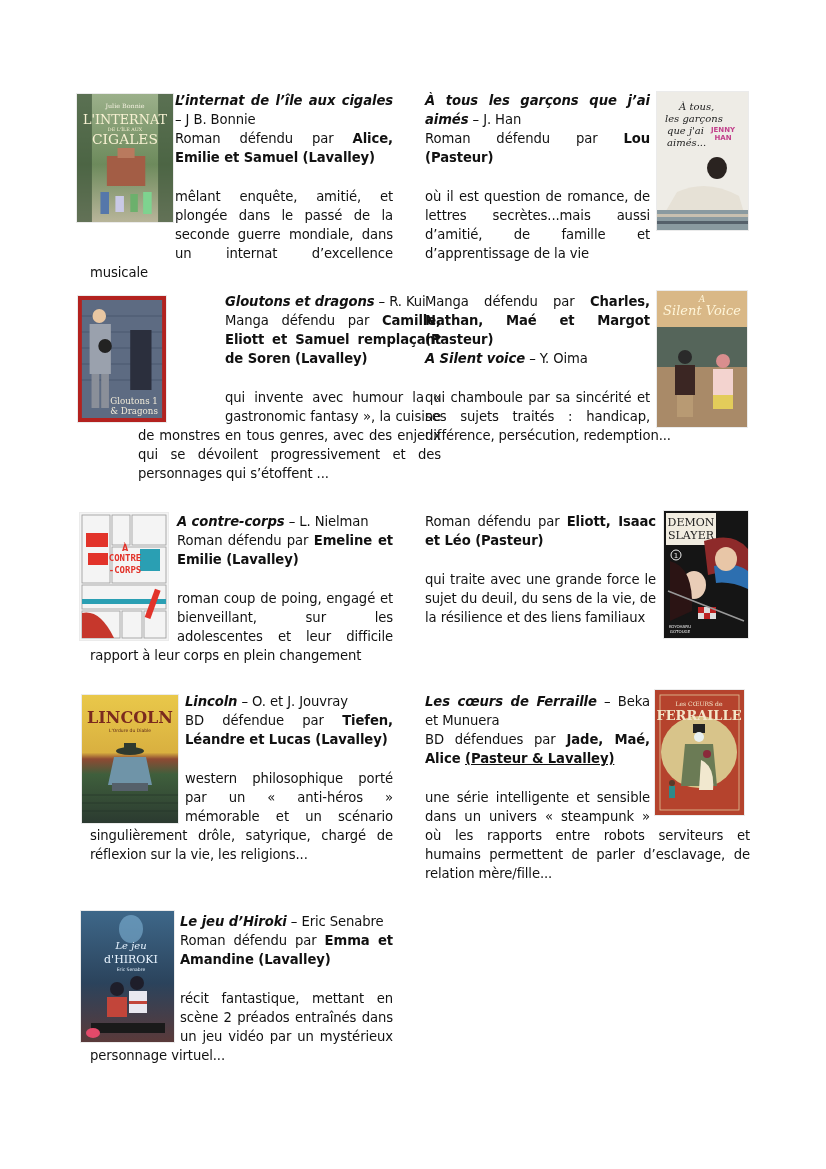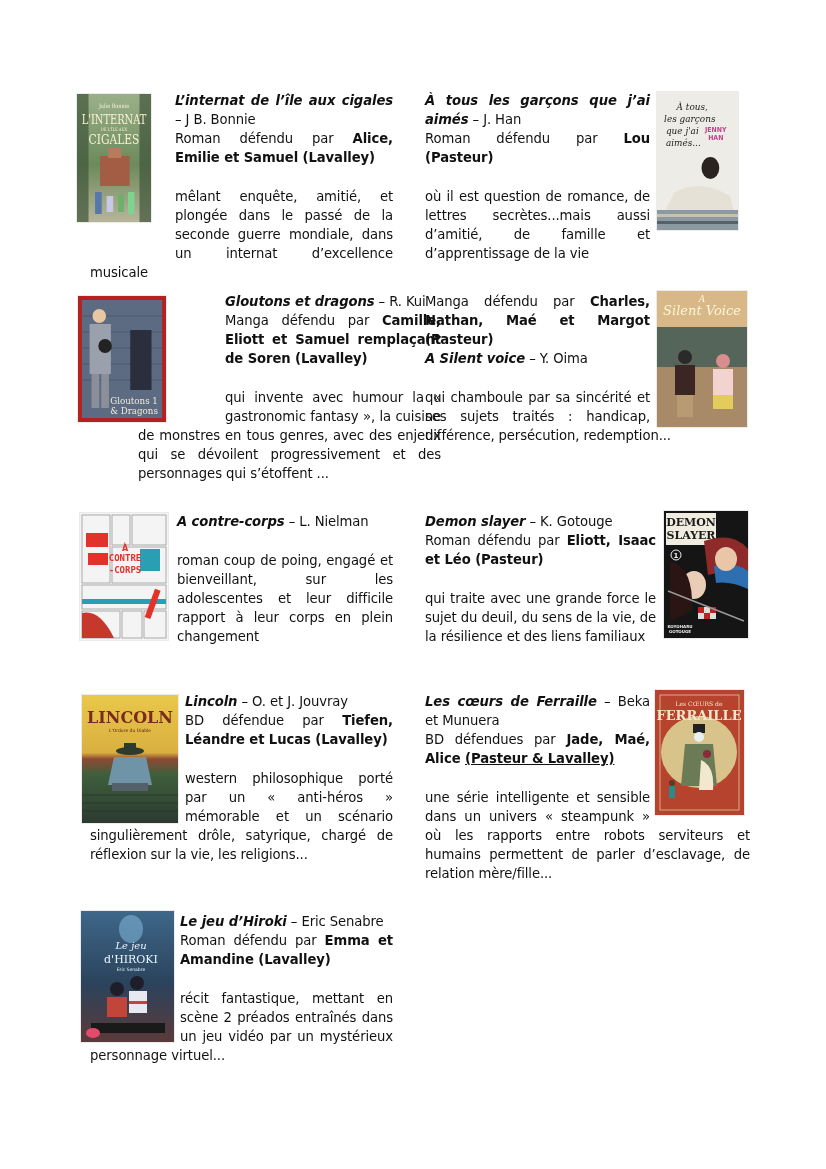--- a/index.html
+++ b/index.html
@@ -22,21 +22,21 @@
 
 <div class="page">
 
   <div class="entry" style="left:90px; top:91px; width:303px;">
     <div class="fl" style="width:85px; height:172px; margin-right:0px;"></div>
     <p><span class="title">L’internat de l’île aux cigales</span><span> – J B. Bonnie</span></p>
     <p><span>Roman défendu par </span><span class="b">Alice, Emilie et Samuel (Lavalley)</span></p>
     <div class="gap"></div>
     <p>mêlant enquête, amitié, et plongée dans le passé de la seconde guerre mondiale, dans un internat d’excellence musicale</p>
   </div>
-  <div class="cover" style="left:77px; top:94px; width:74px; height:128px;">
+  <div class="cover" style="left:77px; top:94px; width:96px; height:128px;">
     <svg viewBox="0 0 90 128" preserveAspectRatio="none">
       <defs>
           <linearGradient id="g1" x1="0" y1="0" x2="0" y2="1">
             <stop offset="0" stop-color="#9bb08a"></stop>
             <stop offset="0.55" stop-color="#6d8a5c"></stop>
             <stop offset="1" stop-color="#b8b59a"></stop>
           </linearGradient>
         </defs>
       <rect width="90" height="128" fill="url(#g1)"></rect>
       <rect x="0" y="0" width="14" height="128" fill="#3e553a" opacity="0.7"></rect>
@@ -54,21 +54,21 @@
     </svg>
   </div>
 
   <div class="entry" style="left:425px; top:91px; width:325px;">
     <div class="fr" style="width:100px; height:141px;"></div>
     <p><span class="title">À tous les garçons que j’ai aimés</span><span> – J. Han</span></p>
     <p><span>Roman défendu par </span><span class="b">Lou (Pasteur)</span></p>
     <div class="gap"></div>
     <p>où il est question de romance, de lettres secrètes...mais aussi d’amitié, de famille et d’apprentissage de la vie</p>
   </div>
-  <div class="cover" style="left:657px; top:92px; width:81px; height:138px;text-align:right;">
+  <div class="cover" style="left:657px; top:92px; width:91px; height:138px;text-align:right;">
     <svg viewBox="0 0 91 138" preserveAspectRatio="none">
       <rect width="91" height="138" fill="#eeece6"></rect>
       <text x="22" y="18" font-size="10" fill="#222" font-family="DejaVu Serif, serif" font-style="italic">À tous,</text>
       <text x="8" y="30" font-size="10" fill="#222" font-family="DejaVu Serif, serif" font-style="italic">les garçons</text>
       <text x="10" y="42" font-size="10" fill="#222" font-family="DejaVu Serif, serif" font-style="italic">que j'ai</text>
       <text x="10" y="54" font-size="10" fill="#222" font-family="DejaVu Serif, serif" font-style="italic">aimés...</text>
       <text x="66" y="40" font-size="7" text-anchor="middle" fill="#c2408b" font-weight="bold" font-family="DejaVu Sans, sans-serif">JENNY</text>
       <text x="66" y="48" font-size="7" text-anchor="middle" fill="#c2408b" font-weight="bold" font-family="DejaVu Sans, sans-serif">HAN</text>
       <ellipse cx="60" cy="76" rx="10" ry="11" fill="#2a2320"></ellipse>
       <path d="M20 100 Q50 86 82 104 L88 124 L6 124 Z" fill="#e6e1d6"></path>
@@ -126,20 +126,21 @@
       <rect x="20" y="104" width="16" height="22" fill="#b89a73"></rect>
       <circle cx="66" cy="70" r="7" fill="#d98e8e"></circle>
       <rect x="56" y="78" width="20" height="26" fill="#f3d3cf"></rect>
       <rect x="56" y="104" width="20" height="14" fill="#e3cc5a"></rect>
     </svg>
   </div>
 
   <div class="entry" style="left:90px; top:512px; width:303px;">
     <div class="fl" style="width:87px; height:120px;"></div>
     <p><span class="title">A contre-corps</span><span> – L. Nielman</span></p>
+    <p><span>Roman défendu par </span><span class="b">Emeline et Emilie (Lavalley)</span></p>
     <div class="gap"></div>
     <p>roman coup de poing, engagé et bienveillant, sur les adolescentes et leur difficile rapport à leur corps en plein changement</p>
   </div>
   <div class="cover" style="left:80px; top:513px; width:88px; height:127px;">
     <svg viewBox="0 0 88 127" preserveAspectRatio="none">
       <rect width="88" height="127" fill="#f4f4f4"></rect>
       <g stroke="#999" stroke-width="0.8" fill="none">
         <rect x="2" y="2" width="28" height="68"></rect>
           <rect x="32" y="2" width="18" height="30"></rect>
           <rect x="52" y="2" width="34" height="30"></rect>
@@ -156,26 +157,25 @@
       <text x="45" y="48" font-size="9" text-anchor="middle" fill="#e2332a" font-weight="bold" font-family="DejaVu Sans Mono, monospace">CONTRE</text>
       <text x="45" y="60" font-size="9" text-anchor="middle" fill="#e2332a" font-weight="bold" font-family="DejaVu Sans Mono, monospace">-CORPS</text>
       <text x="45" y="38" font-size="8" text-anchor="middle" fill="#e2332a" font-weight="bold" font-family="DejaVu Sans, sans-serif">À</text>
       <path d="M2 100 Q20 96 34 125 L2 125 Z" fill="#c6372c"></path>
       <rect x="70" y="76" width="6" height="30" fill="#e2332a" transform="rotate(20 73 90)"></rect>
     </svg>
   </div>
 
   <div class="entry" style="left:425px; top:512px; width:325px;">
     <div class="fr" style="width:94px; height:118px;"></div>
-    <p><span class="title">Demon slayer</span><span> – K. Gotouge</span></p>
     <p><span>Roman défendu par </span><span class="b">Eliott, Isaac et Léo (Pasteur)</span></p>
     <div class="gap"></div>
     <p>qui traite avec une grande force le sujet du deuil, du sens de la vie, de la résilience et des liens familiaux</p>
   </div>
-  <div class="cover" style="left:664px; top:511px; width:84px; height:127px;font-weight:bold;">
+  <div class="cover" style="left:664px; top:511px; width:84px; height:127px;">
     <svg viewBox="0 0 84 127" preserveAspectRatio="none">
       <rect width="84" height="127" fill="#151515"></rect>
       <rect x="2" y="2" width="50" height="32" fill="#f1ece0"></rect>
       <text x="27" y="15" font-size="11" text-anchor="middle" fill="#1b1b1b" font-family="DejaVu Serif, serif">DEMON</text>
       <text x="27" y="28" font-size="11" text-anchor="middle" fill="#1b1b1b" font-family="DejaVu Serif, serif">SLAYER</text>
       <circle cx="12" cy="44" r="5" fill="none" stroke="#eee" stroke-width="1"></circle>
       <text x="12" y="47" font-size="7" text-anchor="middle" fill="#eee" font-family="DejaVu Sans, sans-serif">1</text>
       <path d="M40 30 Q70 20 84 38 L84 70 Q64 58 44 64 Z" fill="#8e2a2a"></path>
       <path d="M50 55 Q70 50 84 60 L84 78 Q66 70 52 72 Z" fill="#2d6fb0"></path>
       <ellipse cx="62" cy="48" rx="11" ry="12" fill="#e8c6a7"></ellipse>

